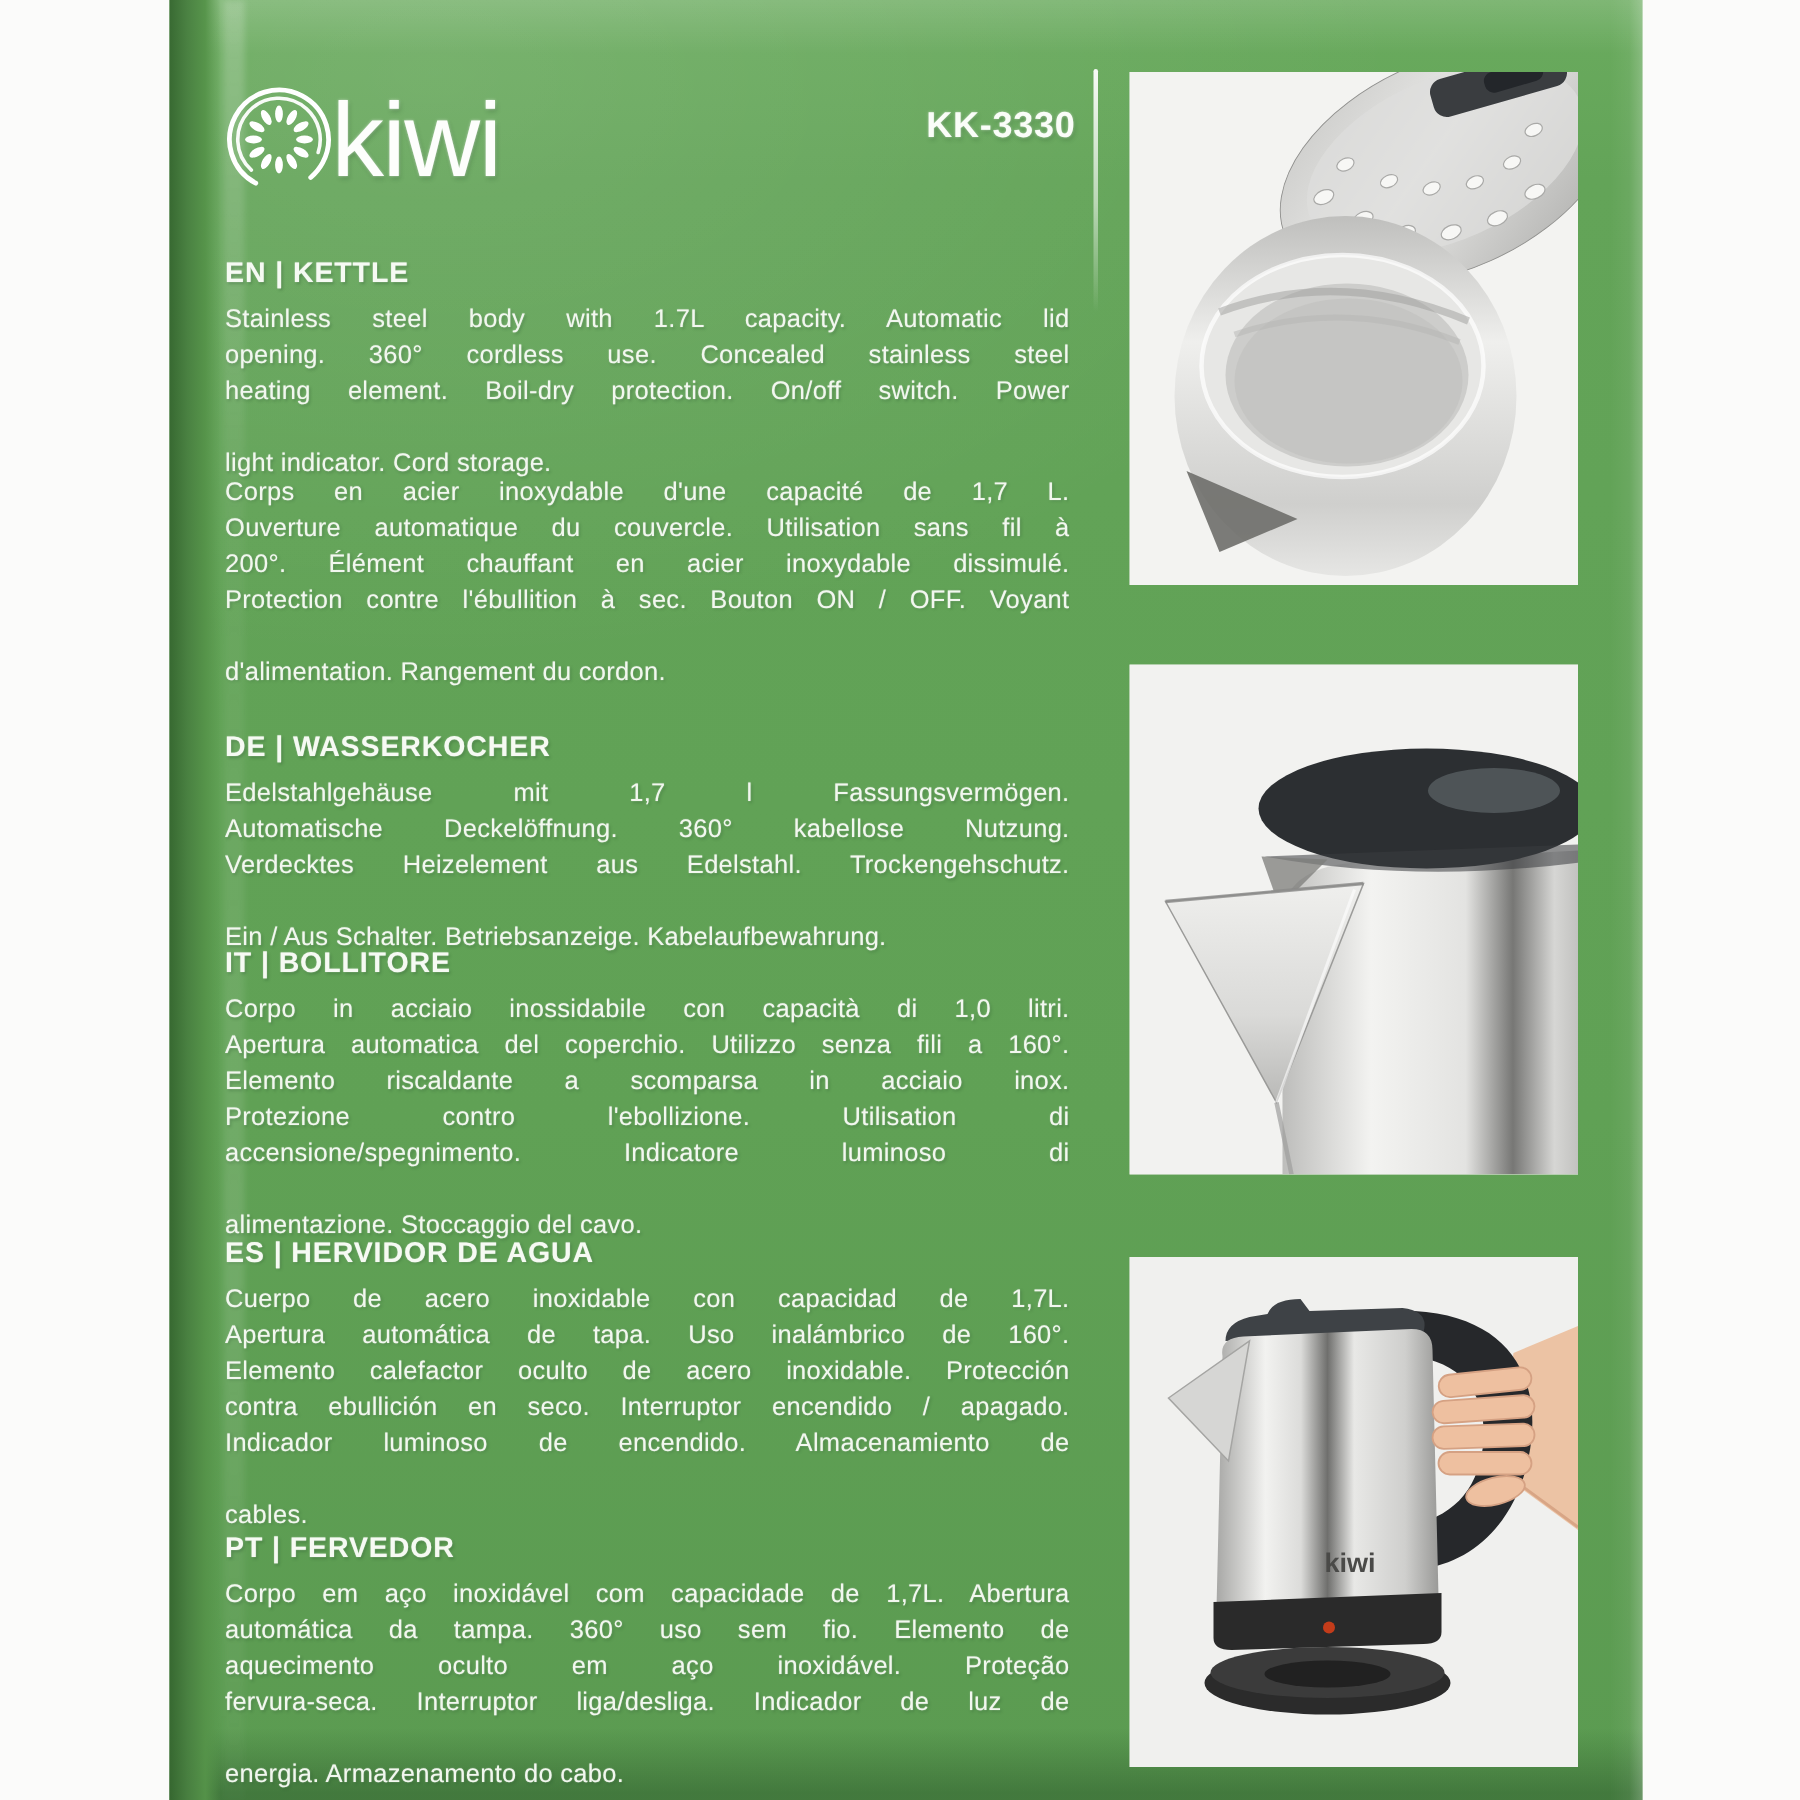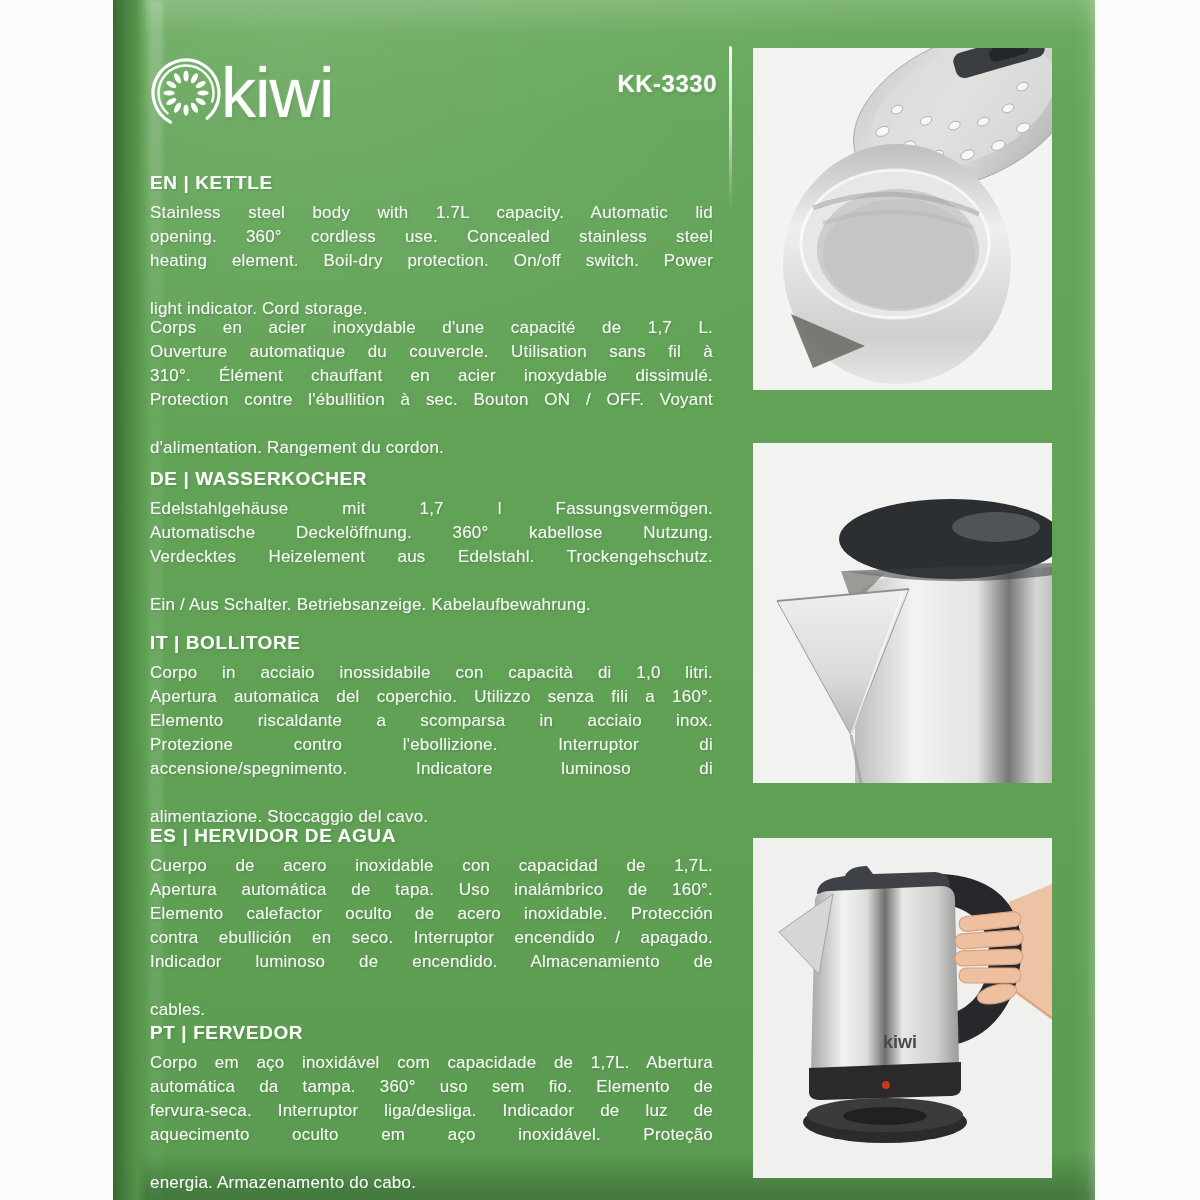--- a/index.html
+++ b/index.html
@@ -51,21 +51,21 @@
   
   .section{position:absolute;left:37px;width:563px;}
   .sec-heading{
     margin:0 0 7px 0;color:#f6faf3;font-size:19px;font-weight:bold;letter-spacing:.6px;
     text-shadow:0 0 1px rgba(255,255,255,.5), 1px 1px 2px rgba(30,70,35,.3);
   }
   .sec-body{color:#f2f7ef;font-size:17px;line-height:24px;letter-spacing:.2px;
     text-shadow:0 0 1px rgba(255,255,255,.45), 1px 1px 2px rgba(30,70,35,.28);}
   .jline{text-align:justify;text-align-last:justify;height:24px;overflow:hidden;}
   .jline.last{text-align-last:left;margin-top:24px;}
-  .s-en{top:172px;} .s-fr{top:316px;} .s-de{top:468px;}
+  .s-en{top:172px;} .s-fr{top:316px;} .s-de{top:488px;}
   .s-it{top:632px;} .s-es{top:825px;} .s-pt{top:1022px;}
   
   .photo{position:absolute;left:640px;width:299px;overflow:hidden;background:#f1f1ef;}
   .photo svg{display:block;}
   .ph-1{top:48px;height:342px;}
   .ph-2{top:443px;height:340px;}
   .ph-3{top:838px;height:340px;}
 </style>
 </head>
 <body>
@@ -107,63 +107,63 @@
         <div class="jline">Stainless steel body with 1.7L capacity. Automatic lid</div>
         <div class="jline">opening. 360° cordless use. Concealed stainless steel</div>
         <div class="jline">heating element. Boil-dry protection. On/off switch. Power</div>
         <div class="jline last">light indicator. Cord storage.</div>
       </div>
   </div>
   <div class="section s-fr">
     <div class="sec-body">
         <div class="jline">Corps en acier inoxydable d'une capacité de 1,7 L.</div>
         <div class="jline">Ouverture automatique du couvercle. Utilisation sans fil à</div>
-        <div class="jline">310°. Élément chauffant en acier inoxydable dissimulé.</div>
+        <div class="jline">200°. Élément chauffant en acier inoxydable dissimulé.</div>
         <div class="jline">Protection contre l'ébullition à sec. Bouton ON / OFF. Voyant</div>
         <div class="jline last">d'alimentation. Rangement du cordon.</div>
       </div>
   </div>
   <div class="section s-de">
     <h3 class="sec-heading">DE | WASSERKOCHER</h3>
     <div class="sec-body">
         <div class="jline">Edelstahlgehäuse mit 1,7 l Fassungsvermögen.</div>
         <div class="jline">Automatische Deckelöffnung. 360° kabellose Nutzung.</div>
         <div class="jline">Verdecktes Heizelement aus Edelstahl. Trockengehschutz.</div>
         <div class="jline last">Ein / Aus Schalter. Betriebsanzeige. Kabelaufbewahrung.</div>
       </div>
   </div>
   <div class="section s-it">
     <h3 class="sec-heading">IT | BOLLITORE</h3>
     <div class="sec-body">
         <div class="jline">Corpo in acciaio inossidabile con capacità di 1,0 litri.</div>
         <div class="jline">Apertura automatica del coperchio. Utilizzo senza fili a 160°.</div>
         <div class="jline">Elemento riscaldante a scomparsa in acciaio inox.</div>
-        <div class="jline">Protezione contro l'ebollizione. Interruptor di</div>
+        <div class="jline">Protezione contro l'ebollizione. Utilisation di</div>
         <div class="jline">accensione/spegnimento. Indicatore luminoso di</div>
         <div class="jline last">alimentazione. Stoccaggio del cavo.</div>
       </div>
   </div>
   <div class="section s-es">
     <h3 class="sec-heading">ES | HERVIDOR DE AGUA</h3>
     <div class="sec-body">
         <div class="jline">Cuerpo de acero inoxidable con capacidad de 1,7L.</div>
         <div class="jline">Apertura automática de tapa. Uso inalámbrico de 160°.</div>
         <div class="jline">Elemento calefactor oculto de acero inoxidable. Protección</div>
         <div class="jline">contra ebullición en seco. Interruptor encendido / apagado.</div>
         <div class="jline">Indicador luminoso de encendido. Almacenamiento de</div>
         <div class="jline last">cables.</div>
       </div>
   </div>
   <div class="section s-pt">
     <h3 class="sec-heading">PT | FERVEDOR</h3>
     <div class="sec-body">
         <div class="jline">Corpo em aço inoxidável com capacidade de 1,7L. Abertura</div>
         <div class="jline">automática da tampa. 360° uso sem fio. Elemento de</div>
+        <div class="jline">aquecimento oculto em aço inoxidável. Proteção</div>
         <div class="jline">fervura-seca. Interruptor liga/desliga. Indicador de luz de</div>
-        <div class="jline">aquecimento oculto em aço inoxidável. Proteção</div>
         <div class="jline last">energia. Armazenamento do cabo.</div>
       </div>
   </div>
 
   <div class="photo ph-1">
     <svg width="299" height="342" viewBox="0 0 299 342">
       <defs>
         <linearGradient id="lidG" x1="0" y1="0" x2="1" y2="1">
           <stop offset="0" stop-color="#c6c6c4"></stop>
             <stop offset=".45" stop-color="#e9e9e7"></stop>

